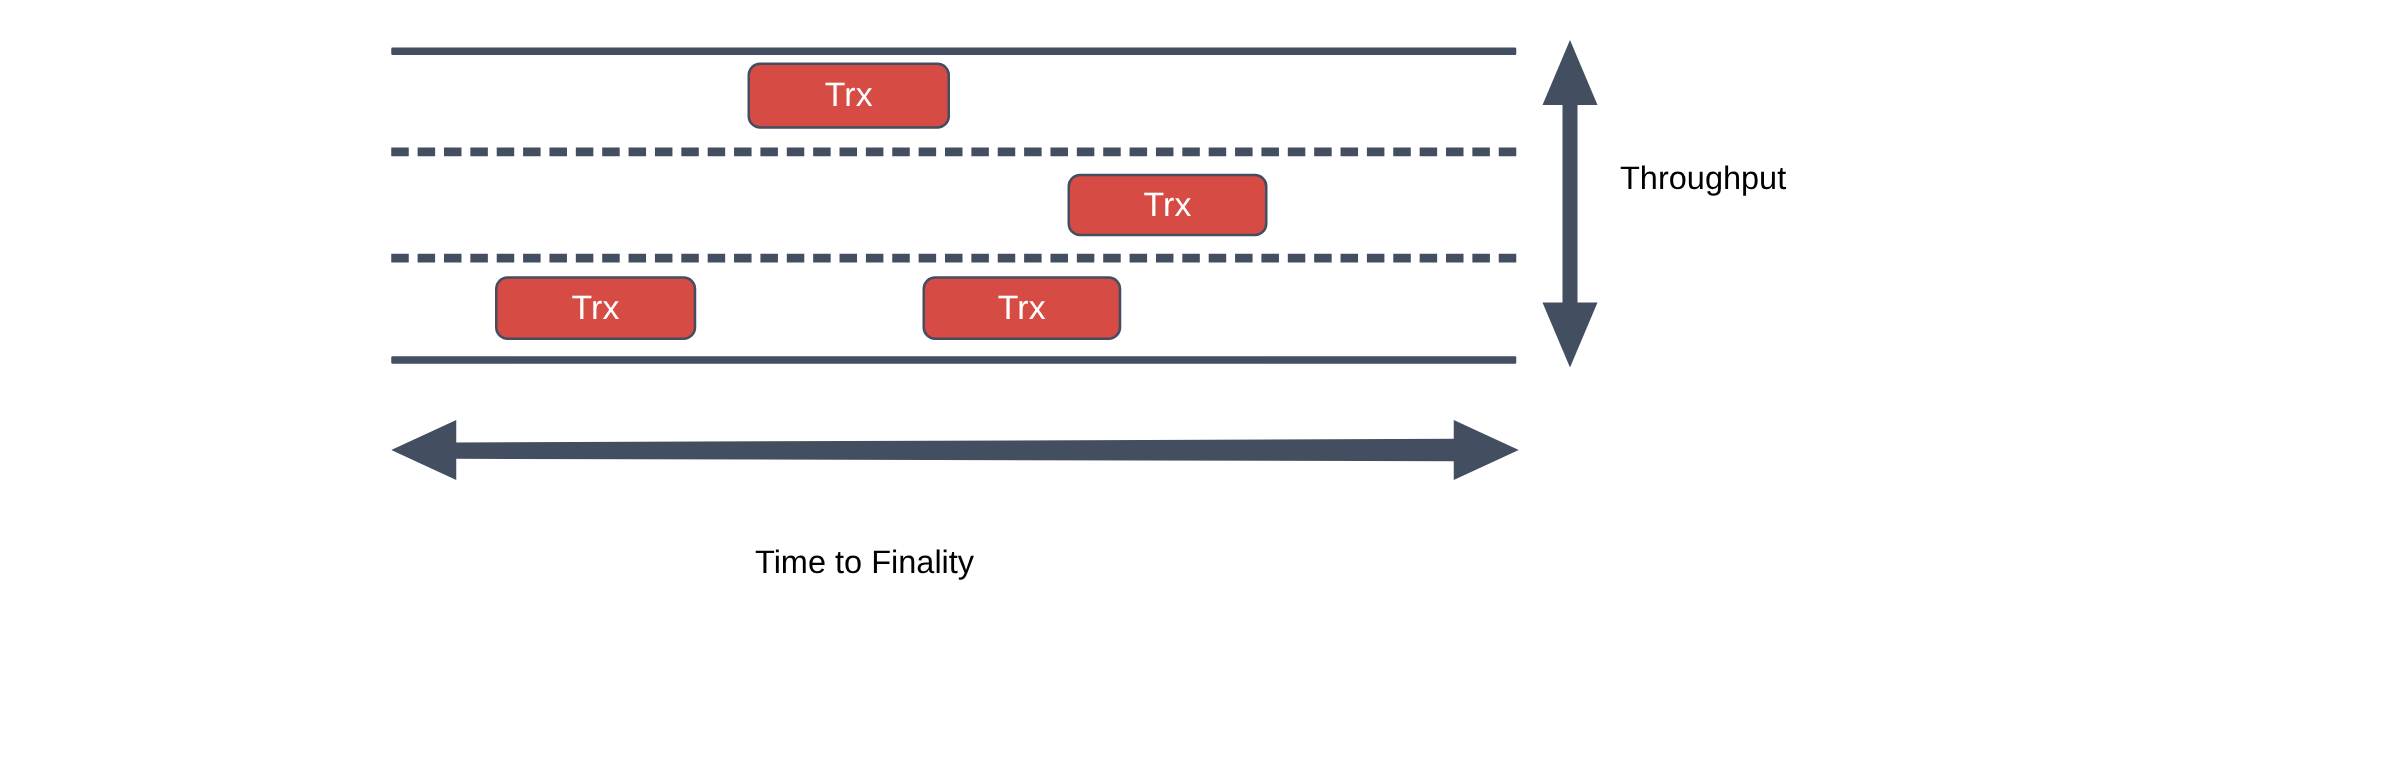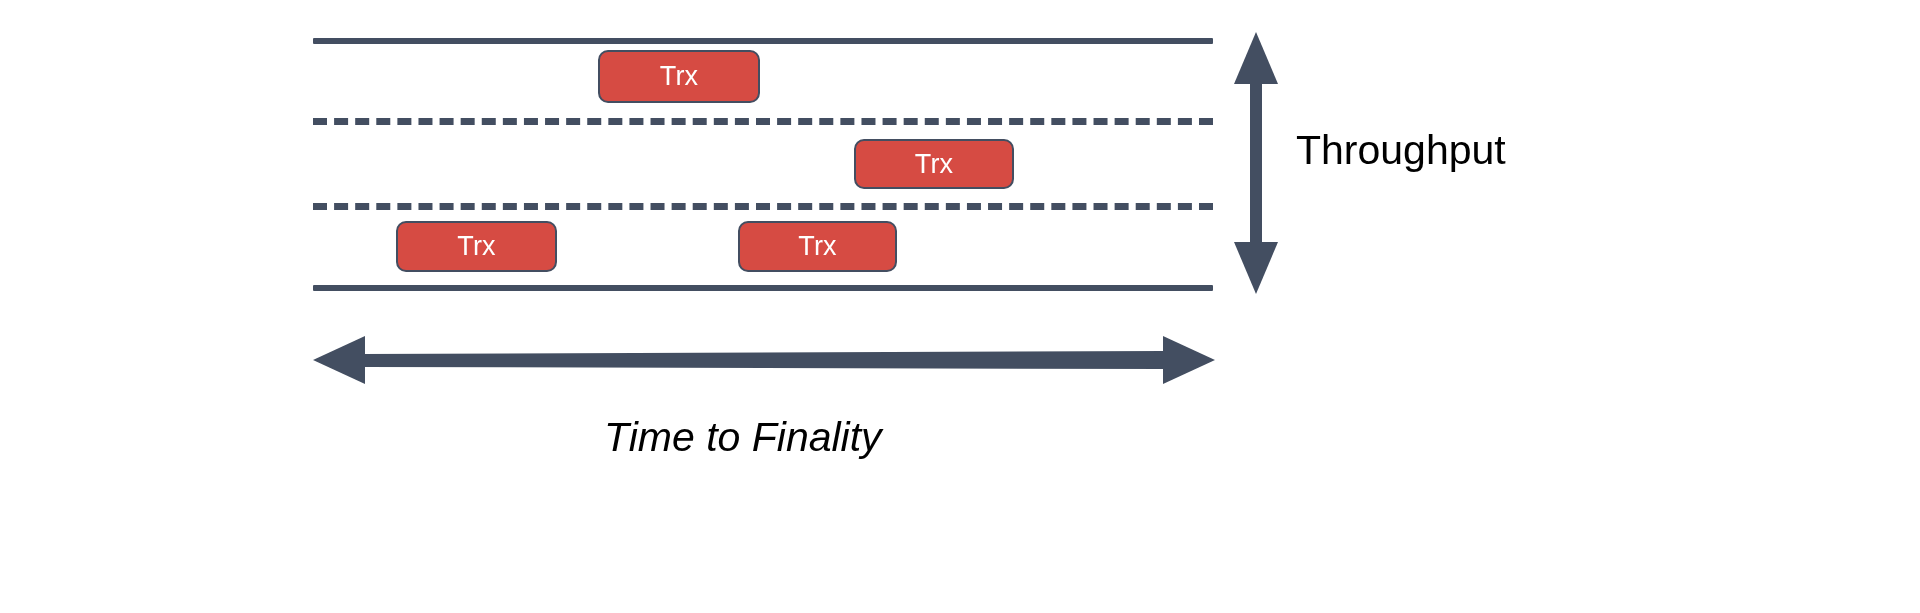--- a/index.html
+++ b/index.html
@@ -74,26 +74,26 @@
     left: 1228px;
     top: 32px;
     width: 56px;
     height: 262px;
   }
 
   
   .axis-label {
     position: absolute;
     color: #000000;
-    font-size: 41px;
+    font-size: 26px;
     line-height: 1.1;
     white-space: nowrap;
   }
   .axis-label.throughput { left: 1296px; top: 128px; }
-  .axis-label.time       { left: 604px;  top: 415px; font-style: italic; }
+  .axis-label.time       { left: 604px;  top: 435px; }
 </style>
 </head>
 <body>
 
 <div id="canvas">
 
   <div class="solid-line top"></div>
 
   <div class="dashed-line d1"></div>
 

